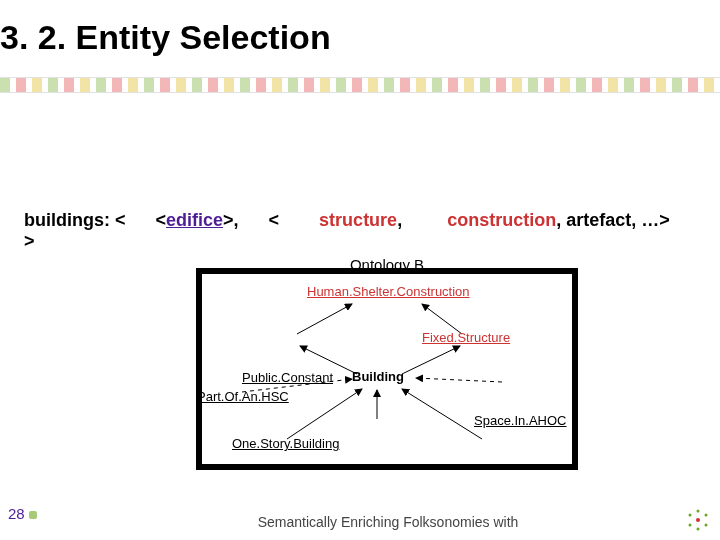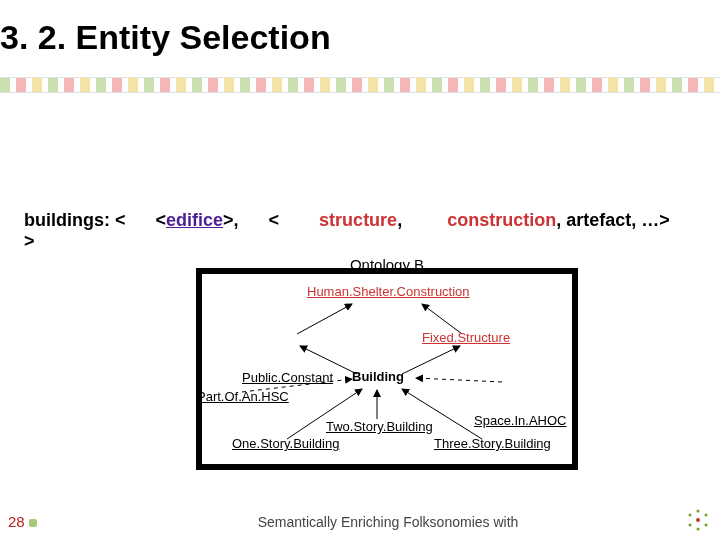--- a/index.html
+++ b/index.html
@@ -100,24 +100,24 @@
   .ont-label.red { color: #cc3333; }
   .ont-svg {
     position: absolute;
     inset: 0;
     width: 100%;
     height: 100%;
     pointer-events: none;
   }
   .page-num {
     position: absolute;
-    bottom: 10px;
+    bottom: 18px;
     left: 8px;
     font-size: 15px;
-    color: #b91c1c;
+    color: #4c1d95;
   }
   .page-num::after{
     content:"";
     display:inline-block;
     width:8px; height:8px;
     background:#6ca720;
     border-radius:2px;
     margin-left:4px;
     vertical-align:middle;
     opacity:0.6;
@@ -179,23 +179,21 @@
       <line x1="85" y1="165" x2="160" y2="115" stroke="#000" stroke-width="1" marker-end="url(#arr)"></line>
       <line x1="280" y1="165" x2="200" y2="115" stroke="#000" stroke-width="1" marker-end="url(#arr)"></line>
     </svg>
 
     <div class="ont-label red" style="top:10px; left:105px;">Human.Shelter.Construction</div>
     <div class="ont-label" style="top:56px; left:40px;margin-top:40px;">Public.Constant</div>
     <div class="ont-label red" style="top:56px; left:220px;">Fixed.Structure</div>
     <div class="ont-label" style="top:95px; left:150px; font-weight:bold; text-decoration:none;">Building</div>
     <div class="ont-label" style="top:115px; left:-5px;">Part.Of.An.HSC</div>
     <div class="ont-label" style="top:97px; left:272px;margin-top:42px;">Space.In.AHOC</div>
-    <div class="ont-label" style="top:145px; left:124px;">Two.Story.Building</div>
     <div class="ont-label" style="top:162px; left:30px;">One.Story.Building</div>
-    <div class="ont-label" style="top:162px; left:232px;">Three.Story.Building</div>
   </div>
 
   <div class="page-num">28</div>
   <div class="footer-right">Semantically Enriching Folksonomies with</div>
 
   <svg class="corner-logo" viewBox="0 0 24 24">
     <circle cx="12" cy="12" r="2" fill="#c33"></circle>
     <circle cx="12" cy="3" r="1.5" fill="#6ca720"></circle>
     <circle cx="20" cy="7" r="1.5" fill="#6ca720"></circle>
     <circle cx="20" cy="17" r="1.5" fill="#6ca720"></circle>

